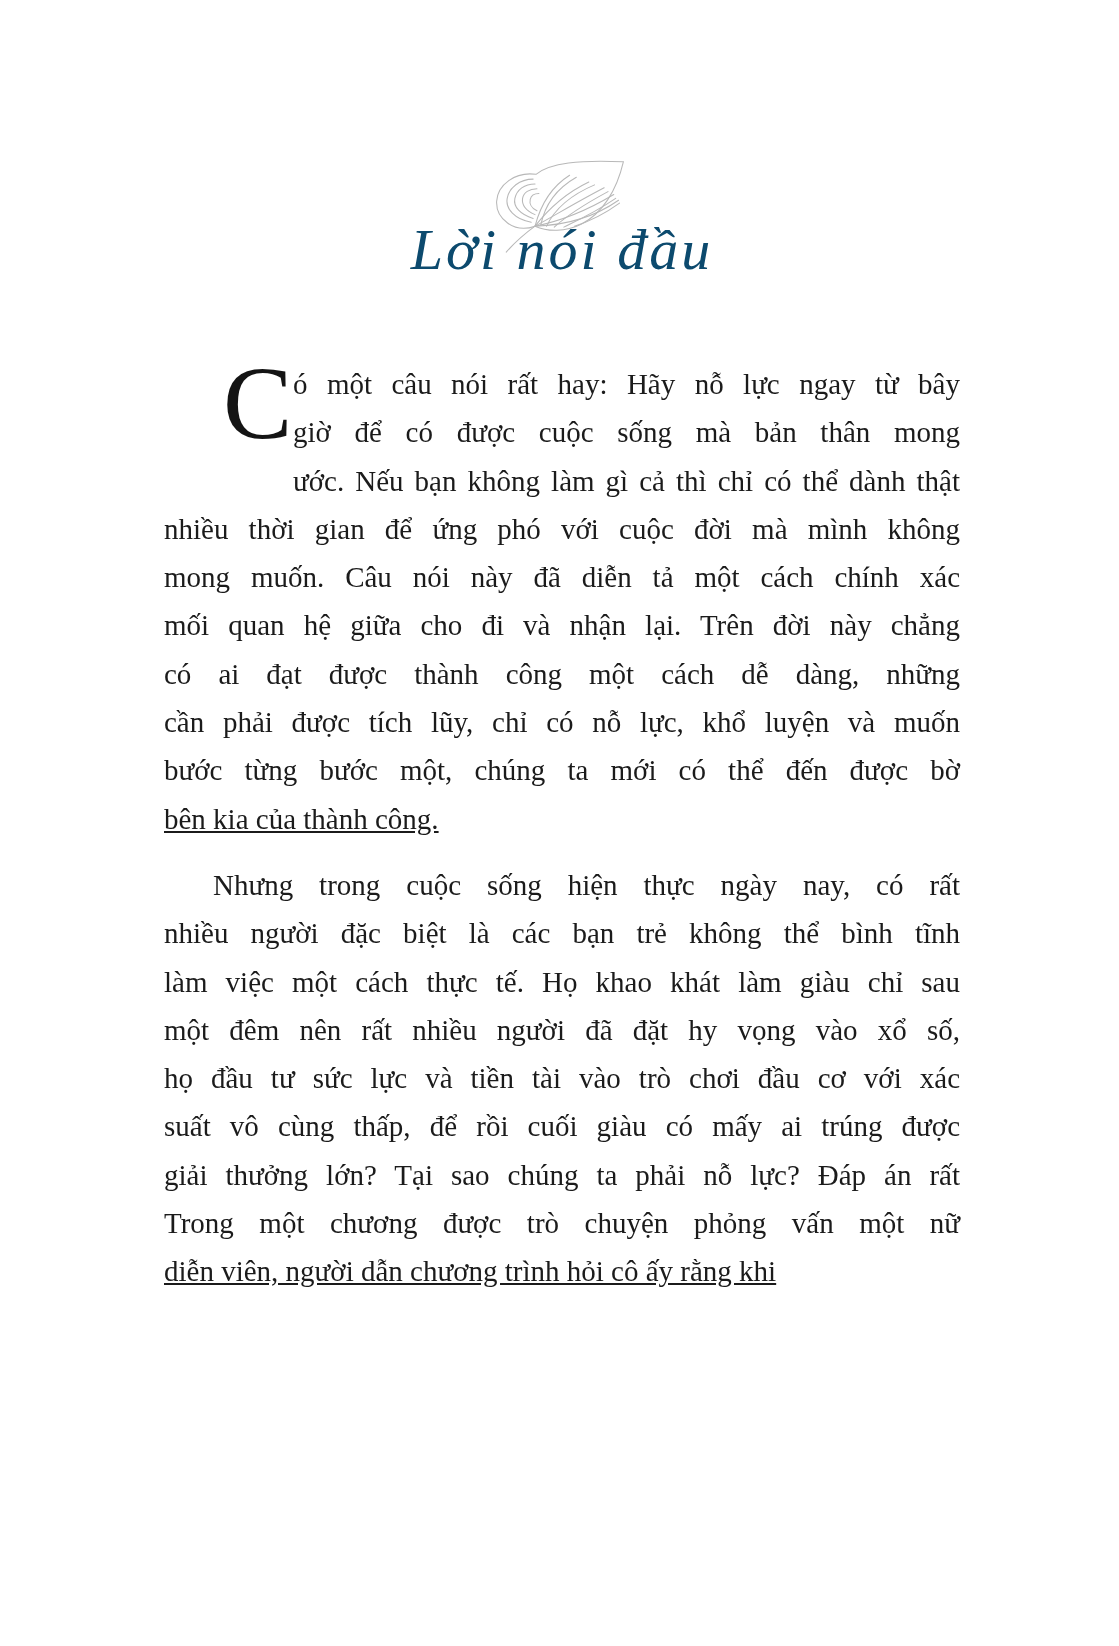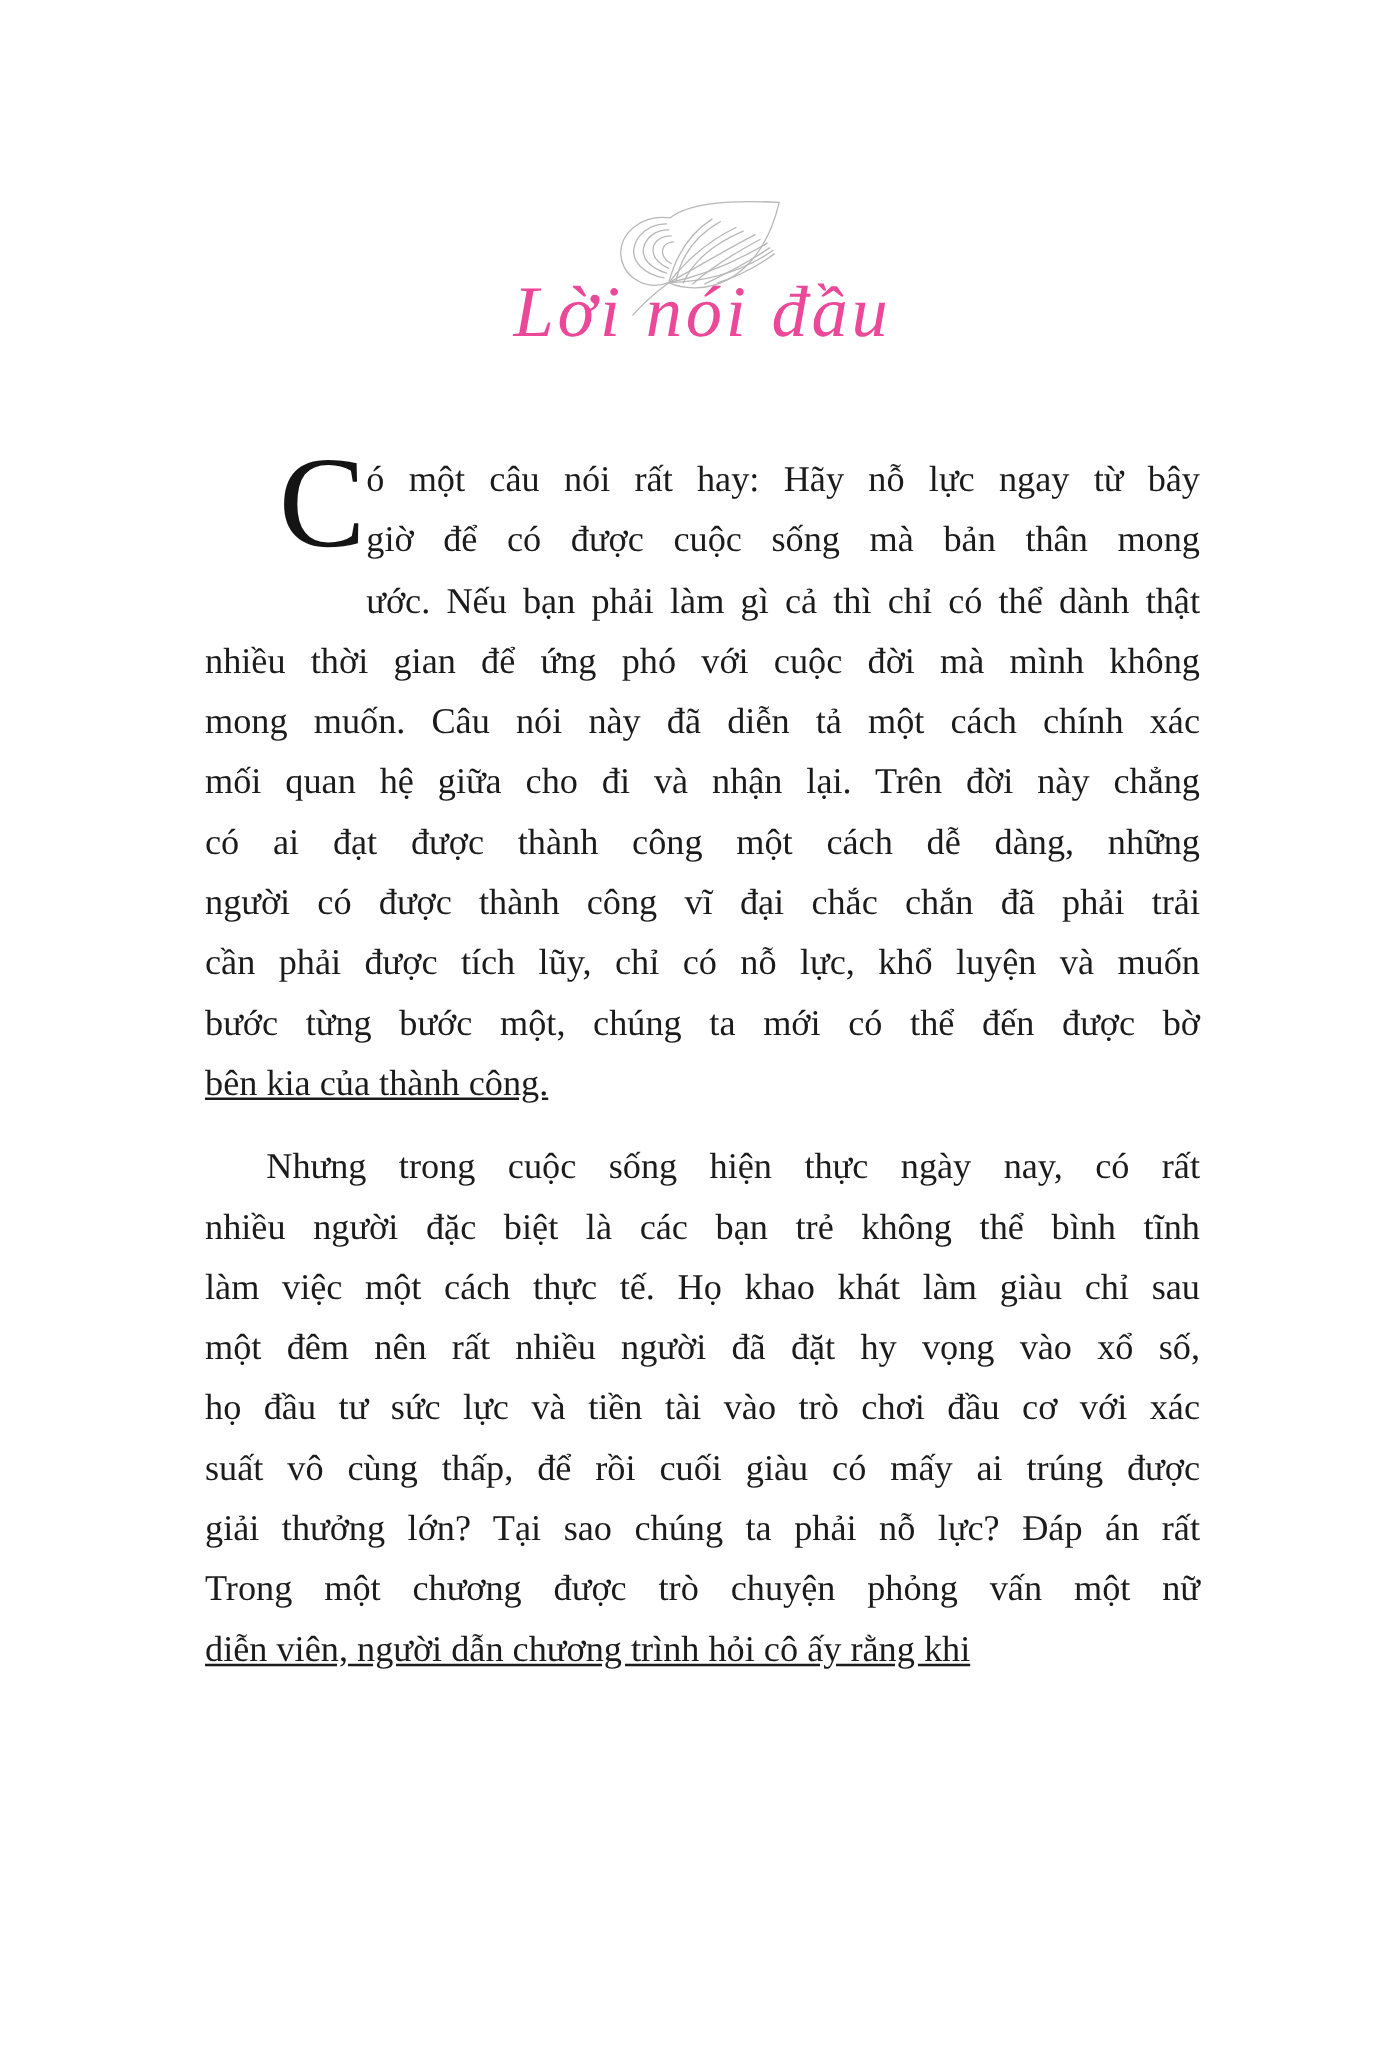--- a/index.html
+++ b/index.html
@@ -25,21 +25,21 @@
     position: absolute;
     left: 164px;
     top: 216px;
     width: 796px;
     text-align: center;
     font-family: "Liberation Serif", "DejaVu Serif", serif;
     font-style: italic;
     font-weight: 400;
     font-size: 58px;
     letter-spacing: 3px;
-    color: #ec4899;
+    color: #0c4a6e;
   }
   .body-text {
     position: absolute;
     left: 164px;
     top: 360px;
     width: 796px;
     font-family: "Liberation Serif", "DejaVu Serif", serif;
     font-size: 29px;
     line-height: 48.3px;
     color: #1b1b1b;
@@ -102,26 +102,25 @@
   </svg>
 
   <div class="page-title">Lời nói đầu</div>
 
   <div class="body-text">
 
     <div class="paragraph first">
       <span class="dropcap">C</span>
       <div class="tline">ó một câu nói rất hay: Hãy nỗ lực ngay từ bây</div>
       <div class="tline">giờ để có được cuộc sống mà bản thân mong</div>
-      <div class="tline">ước. Nếu bạn phải làm gì cả thì chỉ có thể dành thật</div>
+      <div class="tline">ước. Nếu bạn không làm gì cả thì chỉ có thể dành thật</div>
       <div class="tline">nhiều thời gian để ứng phó với cuộc đời mà mình không</div>
       <div class="tline">mong muốn. Câu nói này đã diễn tả một cách chính xác</div>
       <div class="tline">mối quan hệ giữa cho đi và nhận lại. Trên đời này chẳng</div>
       <div class="tline">có ai đạt được thành công một cách dễ dàng, những</div>
-      <div class="tline">người có được thành công vĩ đại chắc chắn đã phải trải</div>
       <div class="tline">cần phải được tích lũy, chỉ có nỗ lực, khổ luyện và muốn</div>
       <div class="tline">bước từng bước một, chúng ta mới có thể đến được bờ</div>
       <div class="tline lastline">bên kia của thành công.</div>
       <div class="clear"></div>
     </div>
 
     <div class="paragraph second">
       <div class="tline indent">Nhưng trong cuộc sống hiện thực ngày nay, có rất</div>
       <div class="tline">nhiều người đặc biệt là các bạn trẻ không thể bình tĩnh</div>
       <div class="tline">làm việc một cách thực tế. Họ khao khát làm giàu chỉ sau</div>

